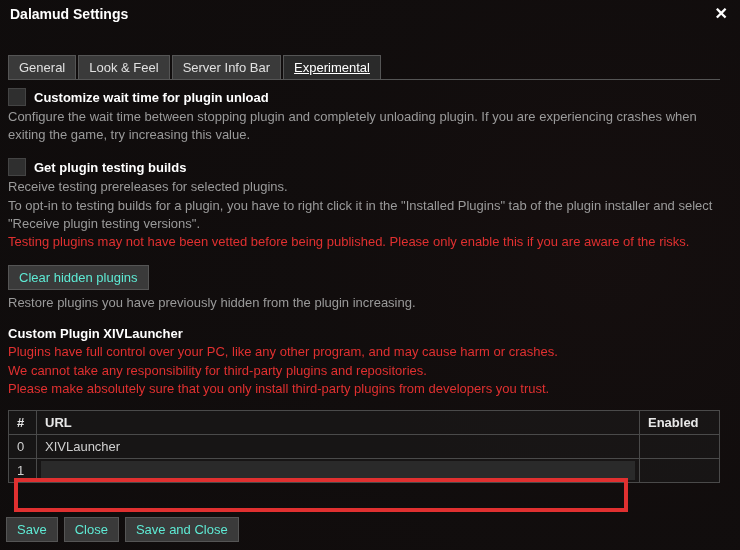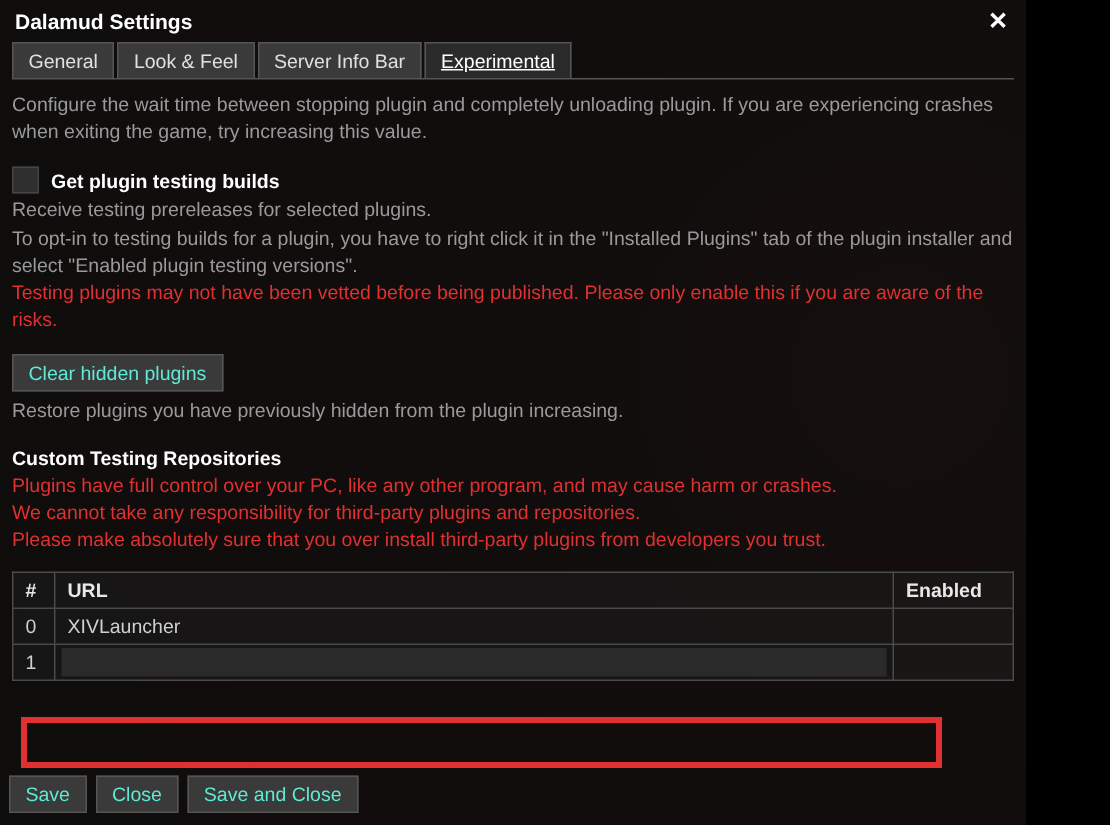--- a/index.html
+++ b/index.html
@@ -8,42 +8,43 @@
     font-family: "Segoe UI", Arial, sans-serif;
     font-size: 13px;
     color: #d0d0d0;
     width: 740px;
     height: 550px;
     overflow: hidden;
     position: relative;
   }
   .window {
     position: relative;
-    width: 684px;
+    width: 740px;
     height: 550px;
     background: linear-gradient(rgba(15,12,12,0.92), rgba(15,12,12,0.92)),
                 radial-gradient(circle at 600px 250px, #5a2b2b 0%, #2a1818 40%, #141010 100%);
   }
   .title-bar {
     display: flex;
     justify-content: space-between;
     align-items: center;
     padding: 4px 8px 4px 10px;
     color: #fff;
     font-weight: 600;
     font-size: 14px;
   }
   .close-x {
     color: #fff;
     font-size: 16px;
     cursor: pointer;
     padding: 0 4px;
   }
   .content {
-    padding: 0 8px 0 8px;
+    padding: 0 20px 0 8px;
+    margin-top: 28px;
   }
   .tabs {
     display: flex;
     gap: 2px;
     border-bottom: 1px solid #555;
     margin-bottom: 8px;
   }
   .tab {
     padding: 4px 10px;
     background: #3a3a3a;
@@ -156,43 +157,47 @@
   <div class="content">
 
     <div class="tabs">
       <div class="tab">General</div>
       <div class="tab">Look &amp; Feel</div>
       <div class="tab">Server Info Bar</div>
       <div class="tab active">Experimental</div>
     </div>
 
     <div class="section">
+      <div class="checkbox-row">
+        <div class="checkbox"></div>
+        <span class="check-label">Customize wait time for plugin unload</span>
+      </div>
       <div class="desc">Configure the wait time between stopping plugin and completely unloading plugin. If you are experiencing crashes when exiting the game, try increasing this value.</div>
     </div>
 
     <div class="section">
       <div class="checkbox-row">
         <div class="checkbox"></div>
         <span class="check-label">Get plugin testing builds</span>
       </div>
       <div class="desc">Receive testing prereleases for selected plugins.</div>
-      <div class="desc">To opt-in to testing builds for a plugin, you have to right click it in the "Installed Plugins" tab of the plugin installer and select "Enabled plugin testing versions".</div>
+      <div class="desc">To opt-in to testing builds for a plugin, you have to right click it in the "Installed Plugins" tab of the plugin installer and select "Receive plugin testing versions".</div>
       <div class="warn">Testing plugins may not have been vetted before being published. Please only enable this if you are aware of the risks.</div>
     </div>
 
     <div class="section">
       <div class="btn">Clear hidden plugins</div>
       <div class="desc" style="margin-top:4px">Restore plugins you have previously hidden from the plugin increasing.</div>
     </div>
 
     <div class="section">
-      <div class="heading">Custom Testing Repositories</div>
+      <div class="heading">Custom Plugin XIVLauncher</div>
       <div class="warn">Plugins have full control over your PC, like any other program, and may cause harm or crashes.</div>
       <div class="warn">We cannot take any responsibility for third-party plugins and repositories.</div>
-      <div class="warn">Please make absolutely sure that you over install third-party plugins from developers you trust.</div>
+      <div class="warn">Please make absolutely sure that you only install third-party plugins from developers you trust.</div>
 
       <table class="table">
         <thead>
           <tr>
             <th class="col-idx">#</th>
             <th>URL</th>
             <th class="col-enabled">Enabled</th>
           </tr>
         </thead>
         <tbody>

